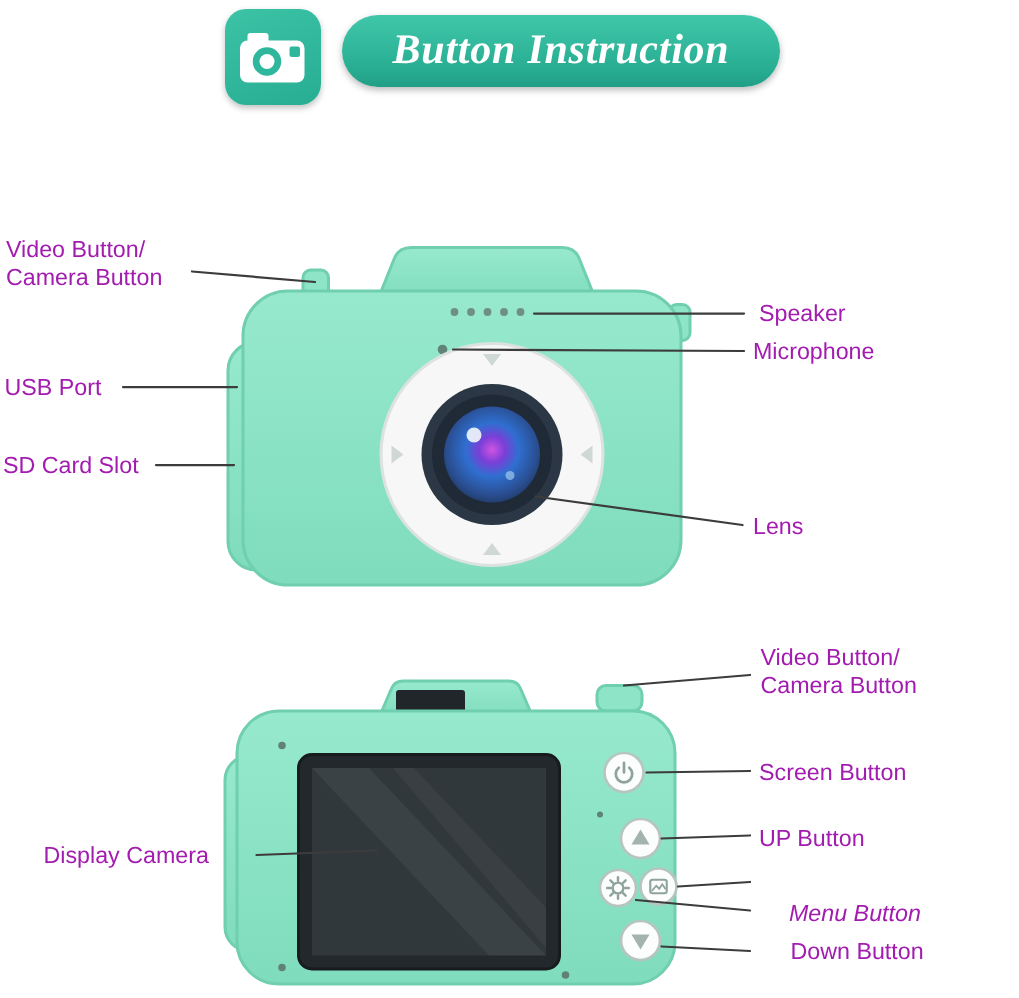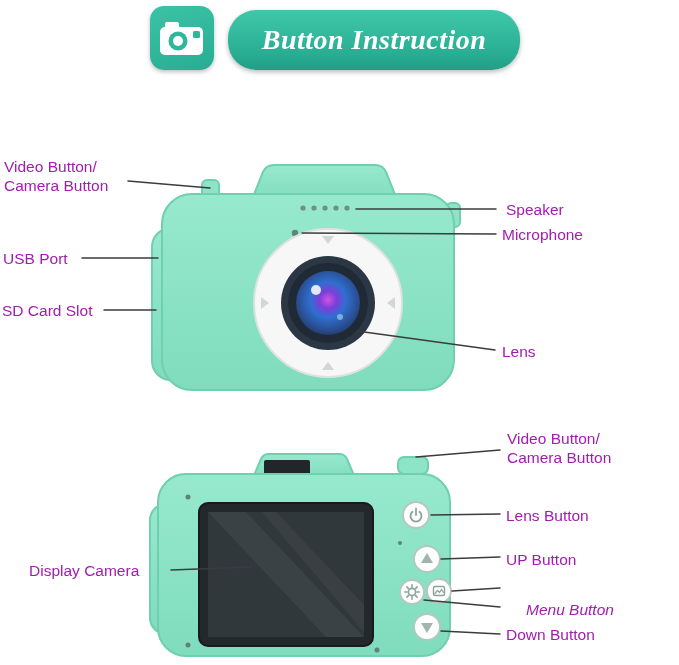--- a/index.html
+++ b/index.html
@@ -9,21 +9,21 @@
   .overlay-svg { position:absolute; left:0; top:0; z-index:1; }
   .label { position:absolute; z-index:2; font-size:15.5px; line-height:1.22; color:#a21caf; white-space:nowrap; }
   .label .ln { display:block; }
   .banner-icon {
     position:absolute; left:150px; top:6px; width:64px; height:64px; z-index:3;
     border-radius:14px; background:linear-gradient(160deg,#3cc3a6 0%, #27ad92 100%);
     box-shadow:0 2px 4px rgba(0,0,0,.25);
     display:flex; align-items:center; justify-content:center;
   }
   .banner-pill {
-    position:absolute; left:228px; top:10px; width:292px; height:60px; z-index:3;
+    position:absolute; left:228px; top:10px; width:292px; height:48px; z-index:3;
     border-radius:28px; background:linear-gradient(180deg,#40c7a9 0%, #28ad92 75%, #219e86 100%);
     box-shadow:0 2px 5px rgba(0,0,0,.28);
     display:flex; align-items:center; justify-content:center;
   }
   .banner-title {
     font-family:"Liberation Serif", serif; font-style:italic; font-weight:bold;
     font-size:28px; color:#ffffff; letter-spacing:.5px;
   }
 </style>
 </head>
@@ -174,20 +174,20 @@
   <div class="label" style="left:2px; top:302px;">SD Card Slot</div>
 
   <div class="label" style="left:506px; top:201px;text-align:right;">Speaker</div>
   <div class="label" style="left:502px; top:226px;">Microphone</div>
   <div class="label" style="left:502px; top:343px;">Lens</div>
 
   <div class="label" style="left:507px; top:430px;">
     <span class="ln">Video Button/</span>
     <span class="ln">Camera Button</span>
   </div>
-  <div class="label" style="left:506px; top:507px;">Lens Button</div>
+  <div class="label" style="left:506px; top:507px;">Screen Button</div>
   <div class="label" style="left:506px; top:551px;">UP Button</div>
   <div class="label" style="left:526px; top:601px;font-style:italic;">Menu Button</div>
-  <div class="label" style="left:506px; top:626px;">Down Button</div>
+  <div class="label" style="left:527px; top:626px;">Down Button</div>
 
   <div class="label" style="left:29px; top:562px;">Display Camera</div>
 
 </div>
 
 </body></html>

